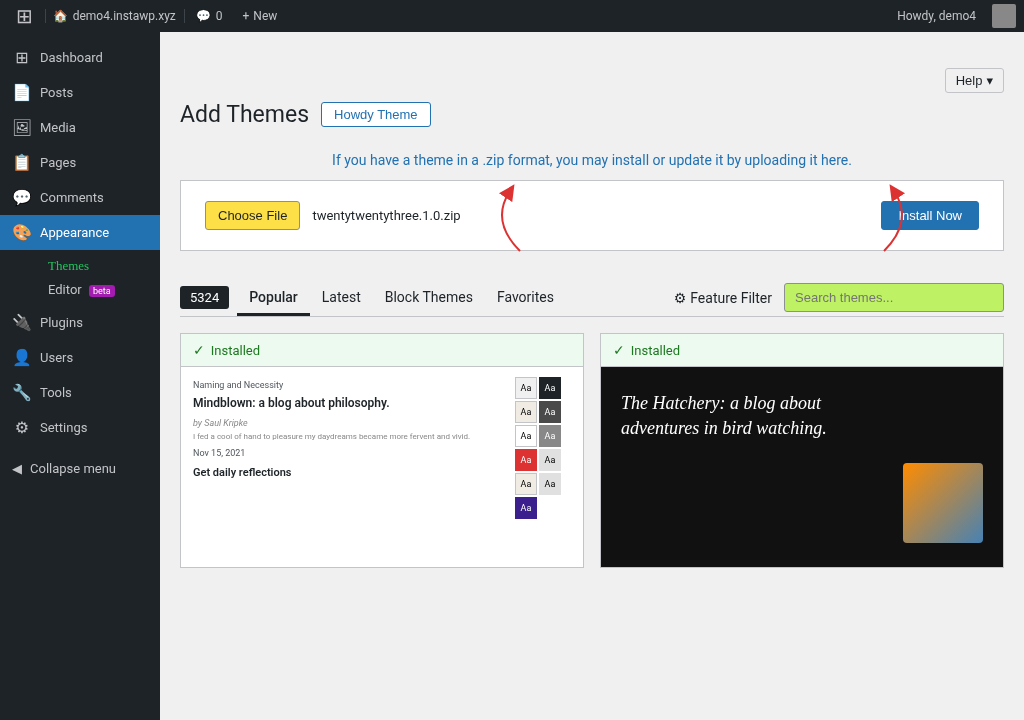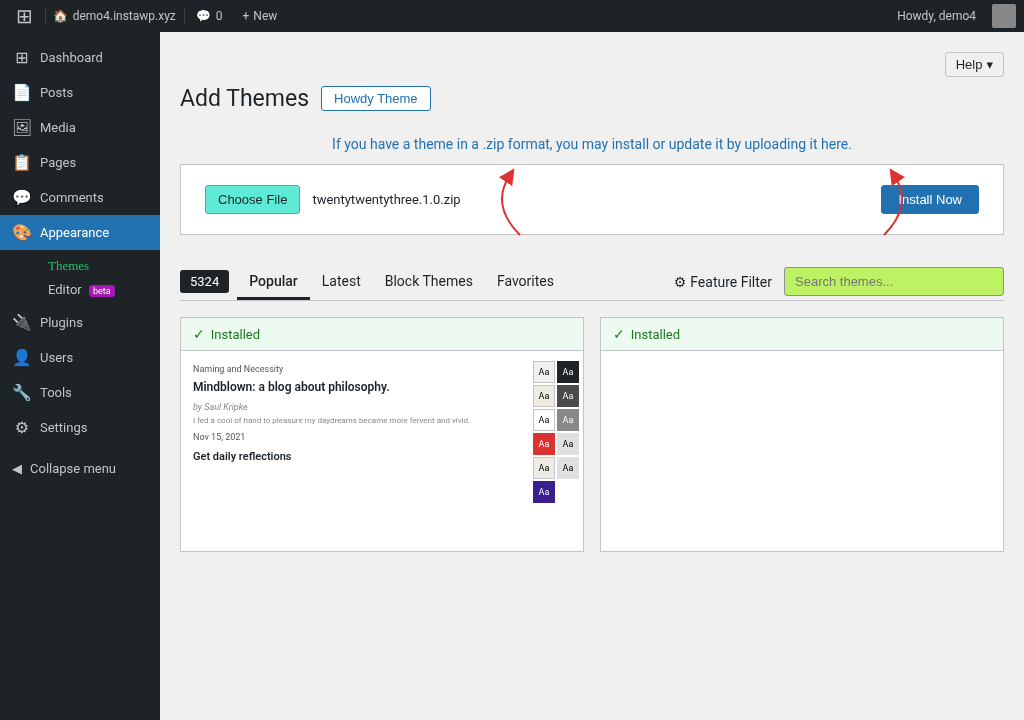--- a/index.html
+++ b/index.html
@@ -50,21 +50,21 @@
     }
     .sidebar-item.active { background: #2271b1; color: #fff; }
     .sidebar-item .icon { font-size: 16px; width: 20px; text-align: center; }
     .sidebar-sub { padding: 4px 0 4px 40px; }
     .sidebar-sub-item { display: block; padding: 4px 8px; color: #c3c4c7; cursor: pointer; font-size: 13px; }
     .sidebar-sub-item.active { color: #22c55e; font-family: Liberation Serif, serif; }
     .beta-badge { background: #a21caf; color: #fff; font-size: 9px; padding: 1px 4px; border-radius: 3px; margin-left: 4px; }
     .collapse-menu { display: flex; align-items: center; gap: 8px; padding: 8px 12px; cursor: pointer; color: #c3c4c7; margin-top: 8px; }
 
     
-    .main { flex: 1; overflow-y: auto; padding: 20px 20px 20px 20px; }
+    .main { flex: 1; overflow-y: auto; padding: 36px 20px 20px 20px; }
 
     
     .page-header { display: flex; align-items: center; gap: 12px; margin-bottom: 16px; }
     .page-title { font-size: 23px; font-weight: 400; color: #1d2327; }
     .upload-theme-btn {
       background: #fff;
       border: 1px solid #2271b1;
       color: #2271b1;
       padding: 4px 12px;
       font-size: 13px;
@@ -91,21 +91,21 @@
       border: 1px solid #c3c4c7;
       background: #fff;
       padding: 20px 24px;
       display: flex;
       align-items: center;
       gap: 12px;
       margin-bottom: 24px;
       position: relative;
     }
     .choose-file-btn {
-      background: #5eead4;
+      background: #fde047;
       border: 1px solid #8c8f94;
       color: #1d2327;
       padding: 6px 12px;
       font-size: 13px;
       cursor: pointer;
       border-radius: 3px;
     }
     .file-name { color: #1d2327; font-size: 13px; flex: 1; }
     .install-now-btn {
       background: #2271b1;
@@ -318,21 +318,21 @@
 
     <div class="themes-grid">
 
       <div class="theme-card">
         <div class="installed-banner">
           <span class="installed-check">✓</span>
           <span>Installed</span>
         </div>
         <div style="position: relative; height: 200px; background: #fff; padding: 12px; overflow: hidden;">
 
-          <div style="position: absolute; right: 4px; top: 10px; display: flex; flex-direction: column; gap: 2px;">
+          <div style="position: absolute; right: 22px; top: 10px; display: flex; flex-direction: column; gap: 2px;">
             <div style="display:flex; gap:2px;">
               <div style="width:22px;height:22px;background:#f0f0f1;border:1px solid #c3c4c7;display:flex;align-items:center;justify-content:center;font-size:9px;">Aa</div>
               <div style="width:22px;height:22px;background:#1d2327;color:#fff;display:flex;align-items:center;justify-content:center;font-size:9px;">Aa</div>
             </div>
             <div style="display:flex; gap:2px;">
               <div style="width:22px;height:22px;background:#f0ece4;border:1px solid #c3c4c7;display:flex;align-items:center;justify-content:center;font-size:9px;">Aa</div>
               <div style="width:22px;height:22px;background:#4a4a4a;color:#fff;display:flex;align-items:center;justify-content:center;font-size:9px;">Aa</div>
             </div>
             <div style="display:flex; gap:2px;">
               <div style="width:22px;height:22px;background:#fff;border:1px solid #c3c4c7;display:flex;align-items:center;justify-content:center;font-size:9px;">Aa</div>
@@ -362,18 +362,27 @@
           </div>
           <div style="font-size:11px; font-weight:600; color:#1d2327; margin-top: 8px;">Get daily reflections</div>
         </div>
       </div>
 
       <div class="theme-card">
         <div class="installed-banner">
           <span class="installed-check">✓</span>
           <span>Installed</span>
         </div>
+        <div style="background:#111; padding: 24px 20px; height: 200px; overflow:hidden; display:flex; align-items:flex-start; justify-content:space-between;">
+          <div style="flex:1;">
+            <div style="font-size:18px; color:#fff; font-style:italic; line-height:1.4; font-family: Georgia, serif;">
+              <em>The Hatchery:</em> a blog about adventures in bird watching.
+            </div>
+          </div>
+
+          <div style="width:80px; height:80px; background: linear-gradient(135deg, #ff8c00, #4682b4); border-radius: 4px; margin-left: 12px; flex-shrink:0; align-self:flex-end;"></div>
+        </div>
       </div>
 
     </div>
 
   </div>
 </div>
 
 </body></html>

